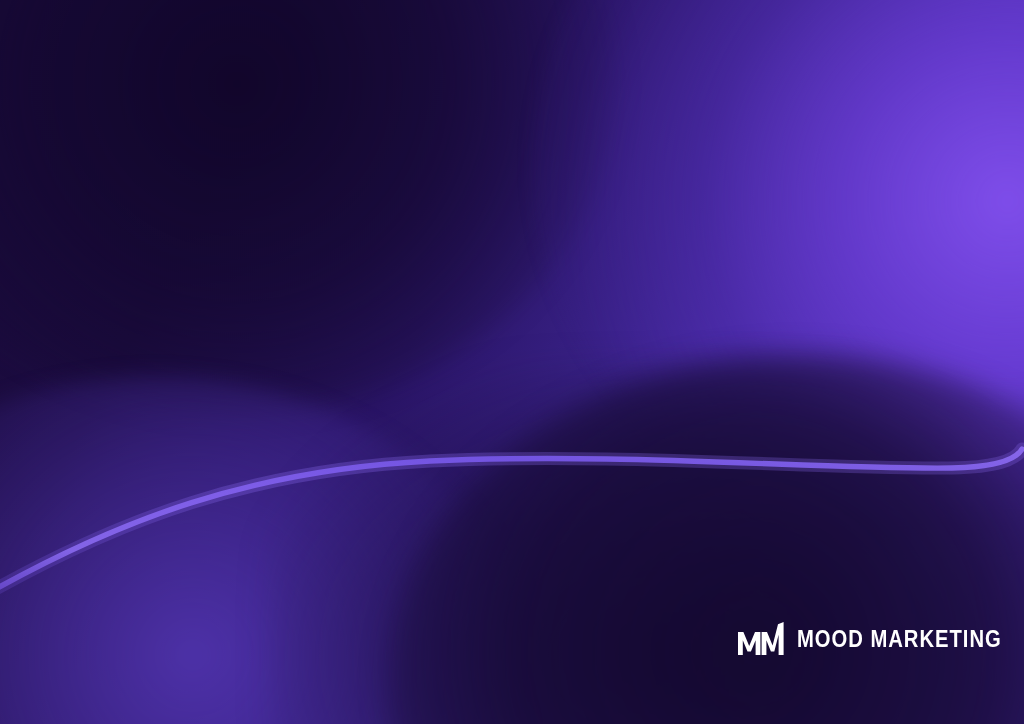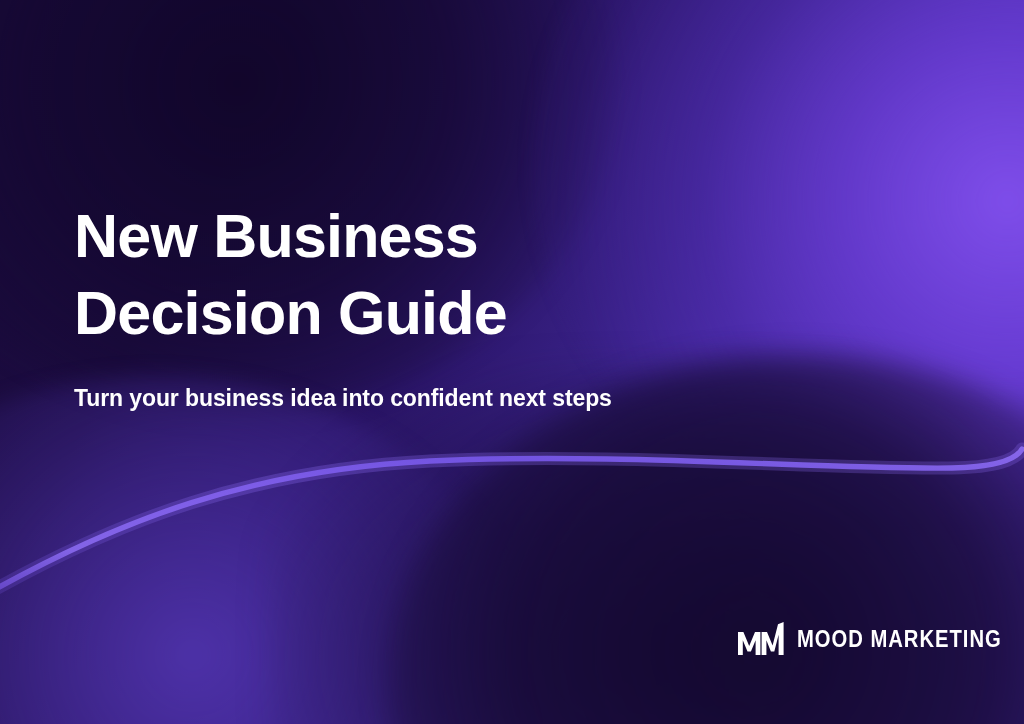--- a/index.html
+++ b/index.html
@@ -179,25 +179,20 @@
       <linearGradient id="swooshGlow" x1="0" y1="1" x2="1" y2="0">
         <stop offset="0%" stop-color="#6f4fd6" stop-opacity="0.30"></stop>
         <stop offset="50%" stop-color="#8566ea" stop-opacity="0.38"></stop>
         <stop offset="100%" stop-color="#8c6bf0" stop-opacity="0.30"></stop>
       </linearGradient>
     </defs>
     <path d="M -6 590 C 120 520, 250 470, 430 461 C 620 452, 830 470, 952 468 C 996 467, 1016 460, 1022 449" fill="none" stroke="url(#swooshGlow)" stroke-width="13" stroke-linecap="round" opacity="0.85"></path>
     <path d="M -6 590 C 120 520, 250 470, 430 461 C 620 452, 830 470, 952 468 C 996 467, 1016 460, 1022 449" fill="none" stroke="url(#swooshGrad)" stroke-width="5.4" stroke-linecap="round"></path>
   </svg>
 
-  <div class="content">
-    <h1 class="title">New Business
-Decision Guide</h1>
-    <p class="subtitle">Turn your business idea into confident next steps</p>
-  </div>
 
   <div class="logo">
     <svg class="logo-mark" width="46" height="34" viewBox="0 0 46 34" aria-hidden="true">
 
       <polygon points="0,33 0,10 5.4,10 11.2,24 17.0,10 22.4,10 22.4,33 17.6,33 17.6,18.2 12.9,29.6 9.5,29.6 4.8,18.2 4.8,33" fill="#ffffff"></polygon>
 
       <polygon points="23.6,33 23.6,10 29.0,10 34.6,23.4 40.0,2.2 45.6,0 45.6,33 40.6,33 40.6,12.8 36.3,29.6 32.9,29.6 28.4,18.2 28.4,33" fill="#ffffff"></polygon>
     </svg>
     <span class="logo-wordmark">MOOD MARKETING</span>
   </div>

